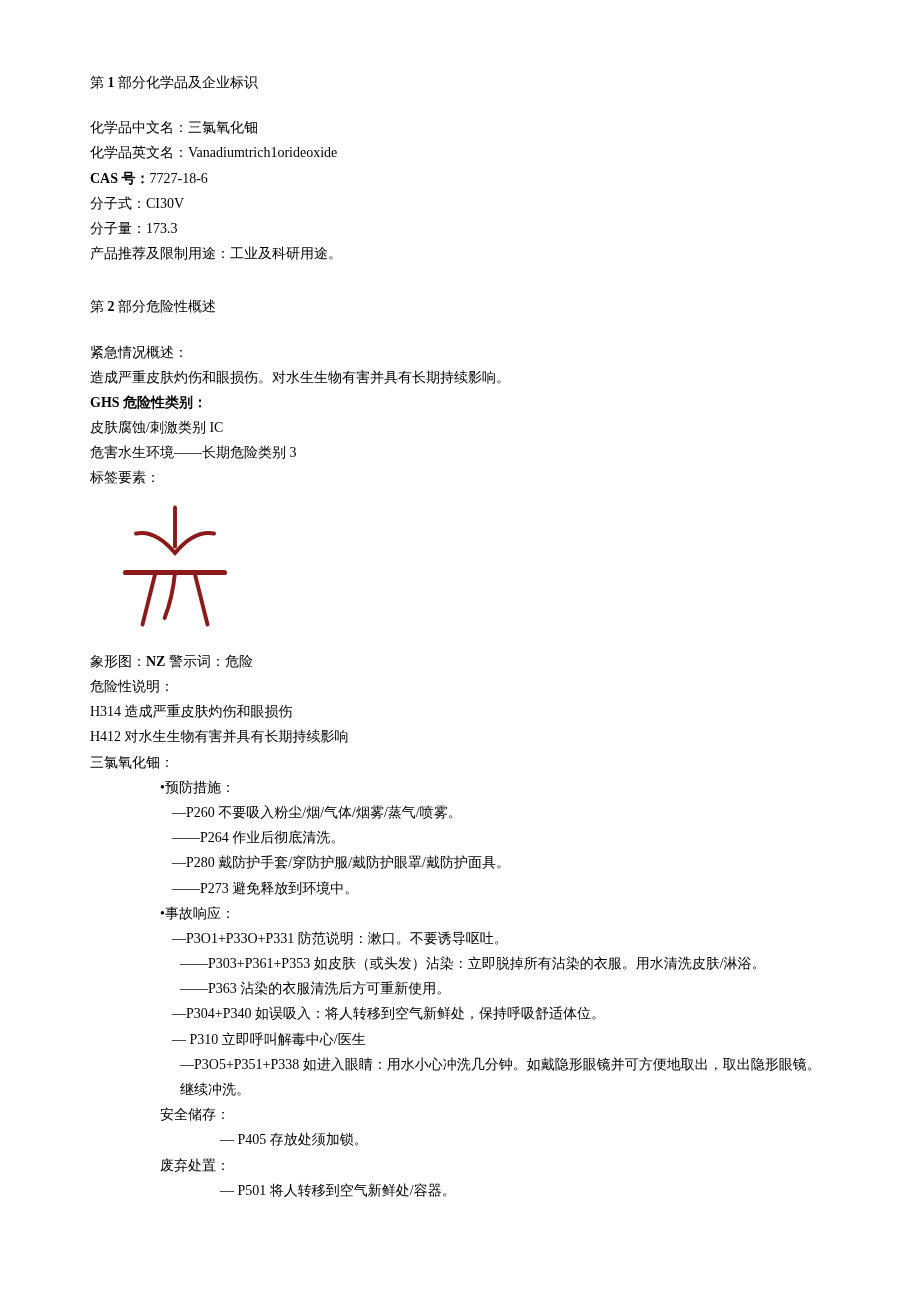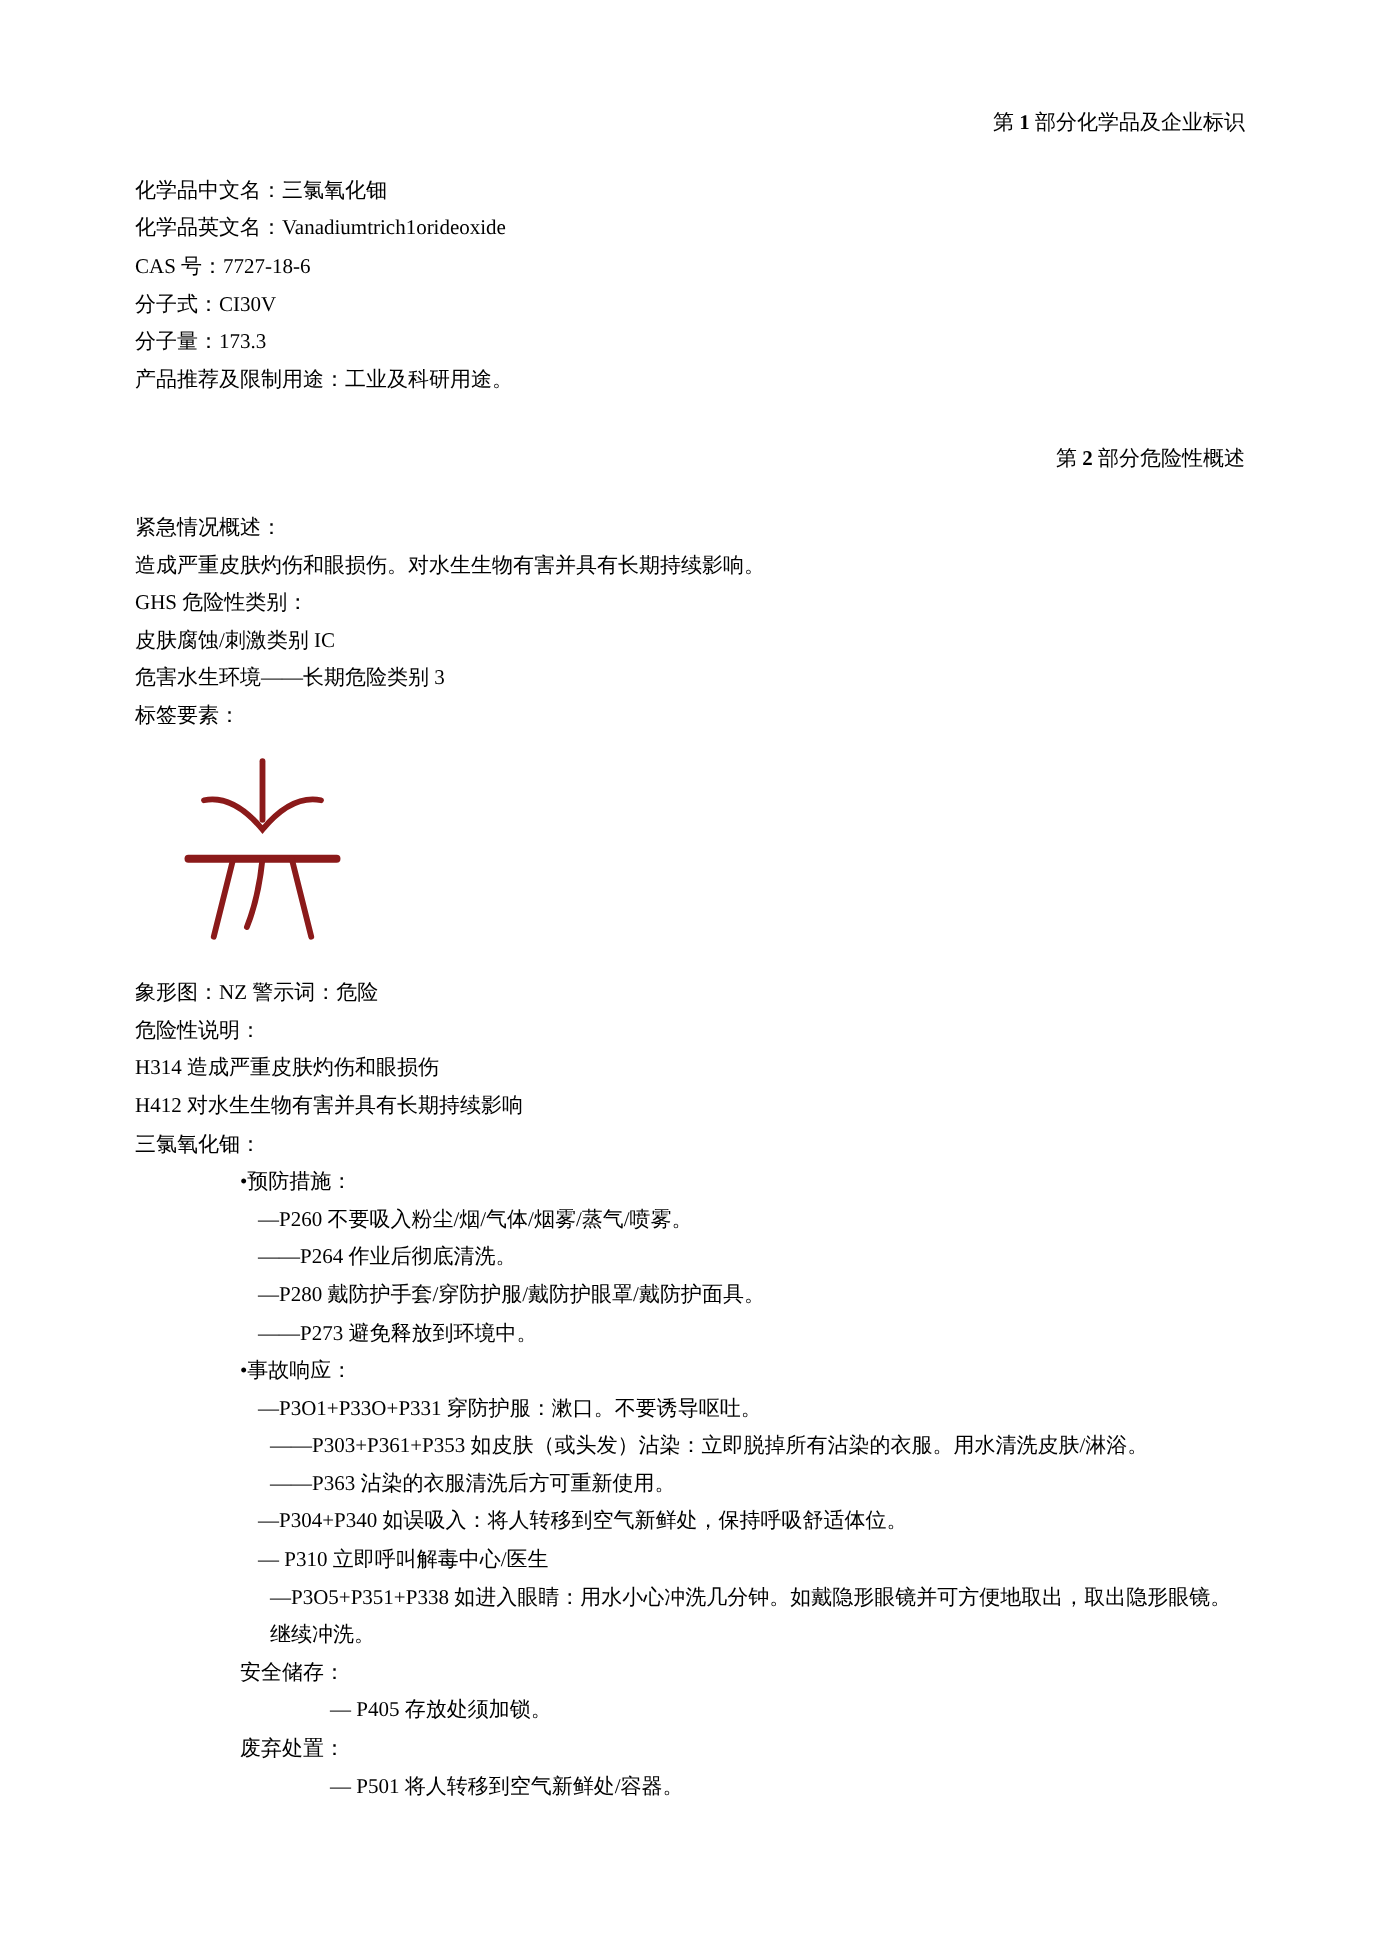--- a/index.html
+++ b/index.html
@@ -7,32 +7,32 @@
       font-size: 14px;
       line-height: 1.8;
       color: #000;
       background: #fff;
       margin: 0;
       padding: 60px 90px;
       width: 920px;
       box-sizing: border-box;
     }
     .section-title {
-      text-align: right;
+      text-align: left;
       margin: 10px 0 20px 0;
       font-family: Liberation Serif, serif;
     }
     .section-title b {
       font-weight: bold;
     }
     .field-line {
       margin: 0;
     }
     .bold {
-      font-weight: normal;
+      font-weight: bold;
     }
     .pictogram {
       width: 130px;
       height: 130px;
       margin: 10px 0 10px 20px;
     }
     .indent-1 { margin-left: 70px; }
     .indent-2 { margin-left: 82px; }
     .indent-2b { margin-left: 90px; }
     .indent-3 { margin-left: 130px; }
@@ -85,21 +85,21 @@
 <p class="field-line">H412 对水生生物有害并具有长期持续影响</p>
 <p class="field-line">三氯氧化钿：</p>
 
 <p class="field-line indent-1">•预防措施：</p>
 <p class="field-line indent-2">—P260 不要吸入粉尘/烟/气体/烟雾/蒸气/喷雾。</p>
 <p class="field-line indent-2">——P264 作业后彻底清洗。</p>
 <p class="field-line indent-2">—P280 戴防护手套/穿防护服/戴防护眼罩/戴防护面具。</p>
 <p class="field-line indent-2">——P273 避免释放到环境中。</p>
 
 <p class="field-line indent-1">•事故响应：</p>
-<p class="field-line indent-2">—P3O1+P33O+P331 穿防护服：漱口。不要诱导呕吐。</p>
+<p class="field-line indent-2">—P3O1+P33O+P331 防范说明：漱口。不要诱导呕吐。</p>
 <p class="field-line indent-2b">——P303+P361+P353 如皮肤（或头发）沾染：立即脱掉所有沾染的衣服。用水清洗皮肤/淋浴。</p>
 <p class="field-line indent-2b">——P363 沾染的衣服清洗后方可重新使用。</p>
 <p class="field-line indent-2">—P304+P340 如误吸入：将人转移到空气新鲜处，保持呼吸舒适体位。</p>
 <p class="field-line indent-2">—   P310 立即呼叫解毒中心/医生</p>
 <p class="field-line indent-2b">—P3O5+P351+P338 如进入眼睛：用水小心冲洗几分钟。如戴隐形眼镜并可方便地取出，取出隐形眼镜。继续冲洗。</p>
 
 <p class="field-line indent-1">安全储存：</p>
 <p class="field-line indent-3">—   P405 存放处须加锁。</p>
 
 <p class="field-line indent-1">废弃处置：</p>

